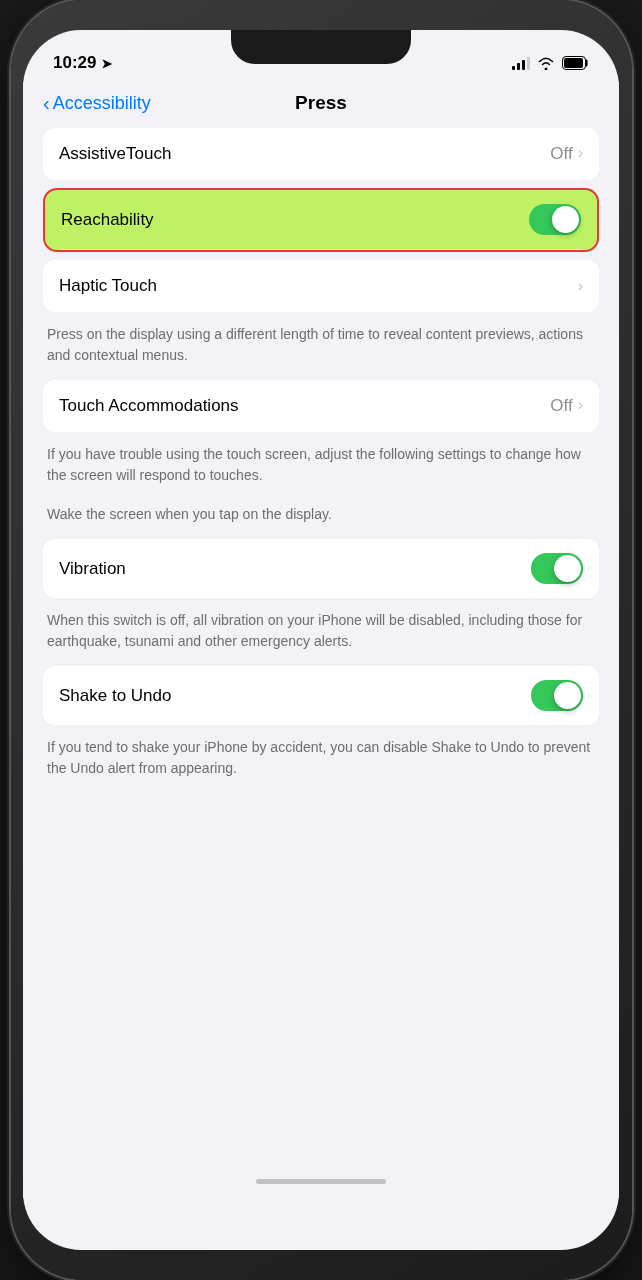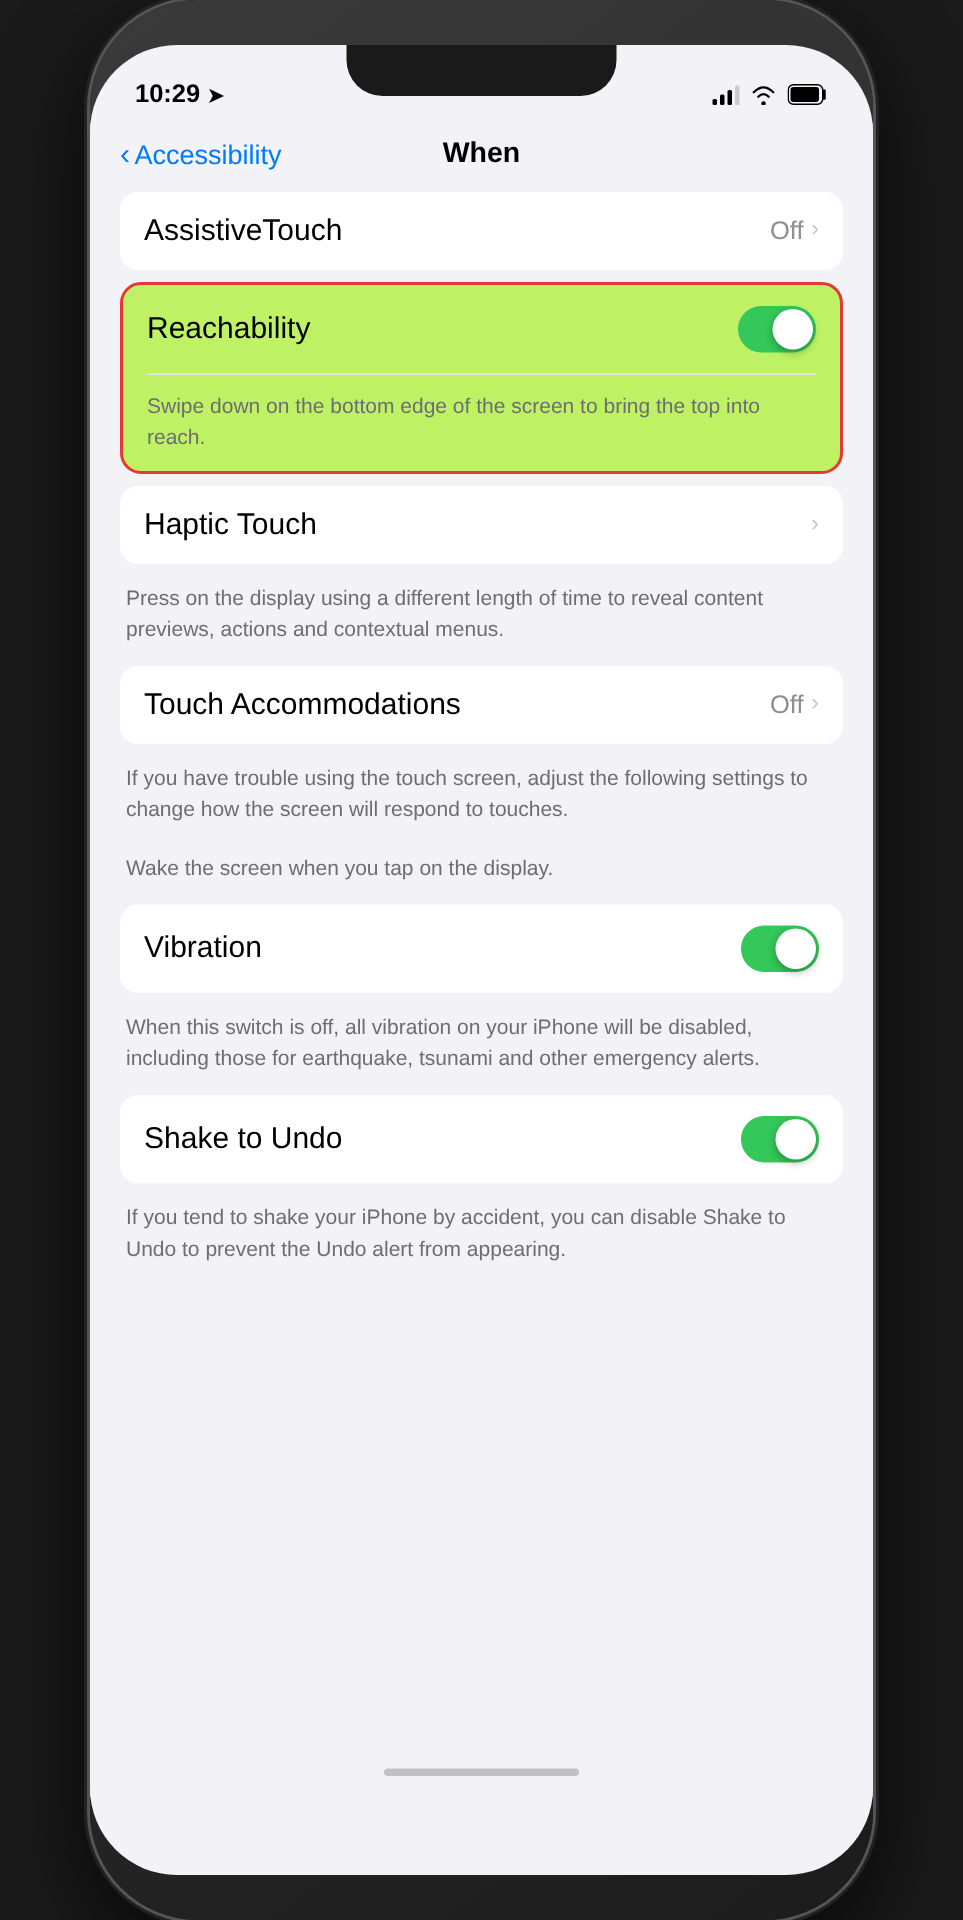--- a/index.html
+++ b/index.html
@@ -7,21 +7,21 @@
     body {
       background: #1a1a1a;
       display: flex;
       justify-content: center;
       align-items: center;
       min-height: 100vh;
       font-family: -apple-system, BlinkMacSystemFont, 'Helvetica Neue', Helvetica, sans-serif;
     }
 
     .phone-outer {
-      width: 522px;
+      width: 621px;
       height: 1280px;
       background: linear-gradient(145deg, #3a3a3a, #1c1c1c);
       border-radius: 72px;
       position: relative;
       box-shadow: 0 0 0 2px #555, 0 0 0 4px #222, 0 20px 60px rgba(0,0,0,0.8);
       display: flex;
       justify-content: center;
       align-items: center;
     }
 
@@ -128,21 +128,21 @@
 
     .card-row {
       display: flex;
       align-items: center;
       justify-content: space-between;
       padding: 14px 16px;
       min-height: 52px;
     }
 
     .card-row-label {
-      font-size: 20px;
+      font-size: 17px;
       color: #000;
       font-weight: 400;
     }
 
     .card-row-right {
       display: flex;
       gap: 5px;
       color: #8e8e93;
       font-size: 17px;
     }
@@ -274,21 +274,21 @@
             </svg>
           </div>
         </div>
       </div>
 
       <div class="nav-header">
         <div class="nav-back">
           <span style="font-size:20px; font-weight:400;">‹</span>
           <span style="font-size:18px; color:#007aff;">Accessibility</span>
         </div>
-        <span class="nav-title">When</span>
+        <span class="nav-title">Press</span>
       </div>
 
       <div class="scrollable-area">
 
         <div class="settings-section">
           <div class="card">
             <div class="card-row">
               <span class="card-row-label">AssistiveTouch</span>
               <div class="card-row-right">
                 <span>Off</span>
@@ -299,21 +299,20 @@
         </div>
 
         <div class="reachability-highlight">
           <div class="card-row">
             <span class="card-row-label">Reachability</span>
             <div class="toggle on">
               <div class="toggle-knob"></div>
             </div>
           </div>
           <div class="divider"></div>
-          <p class="description-text" style="padding: 10px 16px 12px;">Swipe down on the bottom edge of the screen to bring the top into reach.</p>
         </div>
 
         <div class="settings-section">
           <div class="card">
             <div class="card-row">
               <span class="card-row-label">Haptic Touch</span>
               <div class="card-row-right">
                 <span class="chevron">›</span>
               </div>
             </div>

